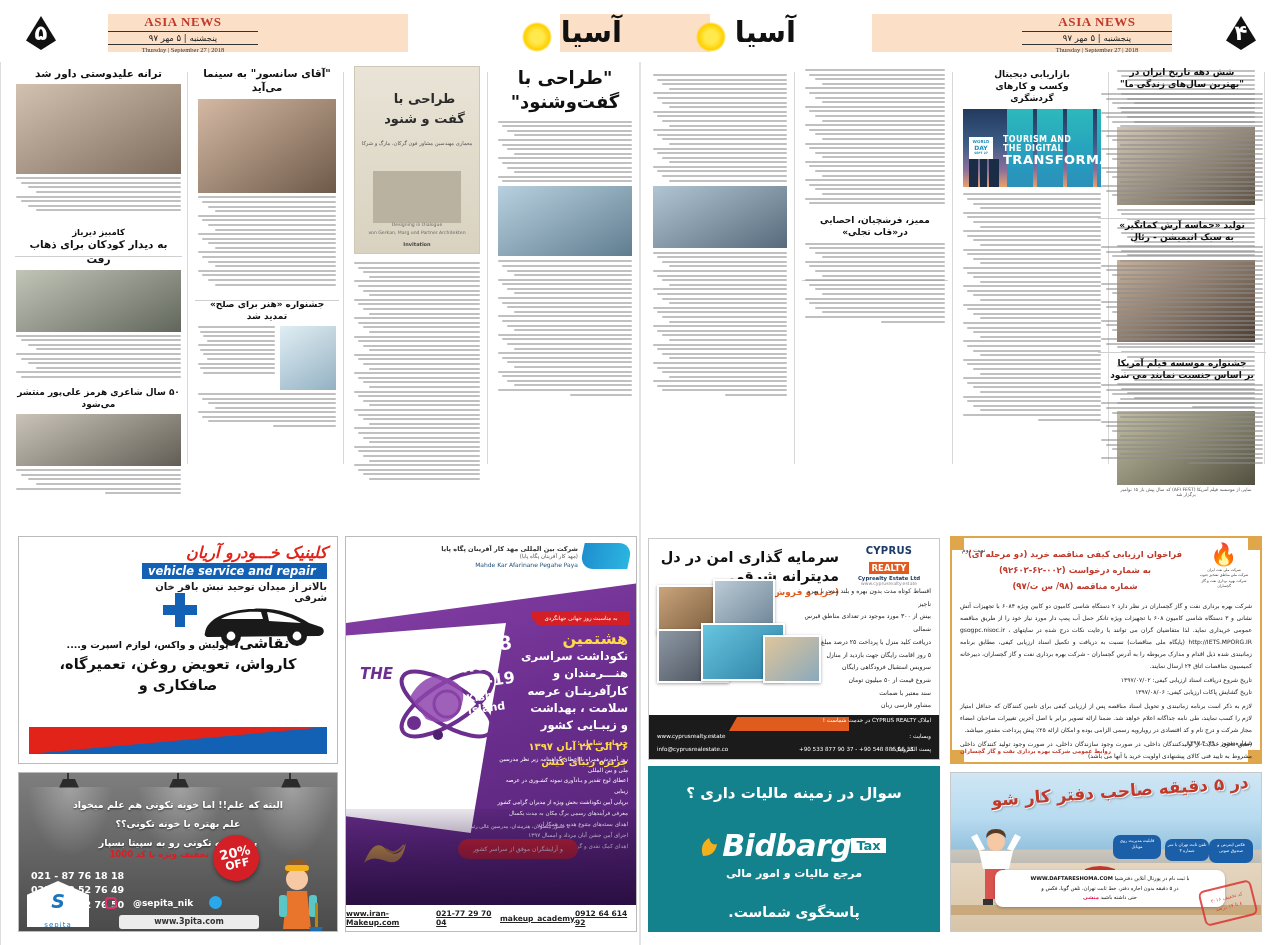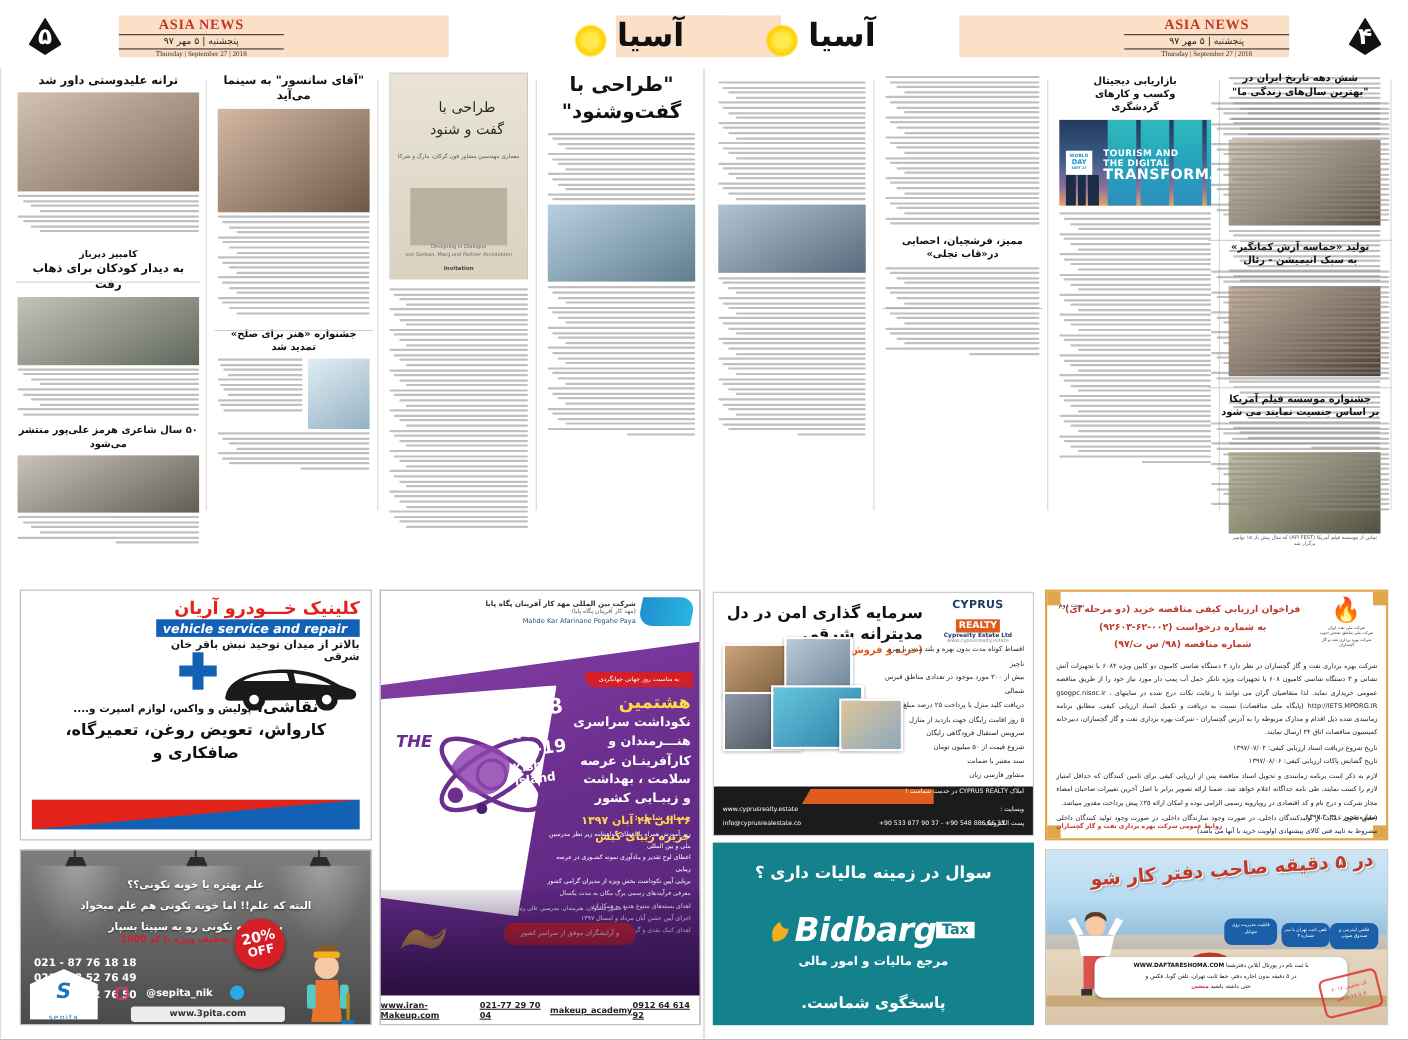--- a/index.html
+++ b/index.html
@@ -83,21 +83,21 @@
   .ads { position:absolute; top:412px; left:0; width:1280px; height:470px; }
   .ad { position:absolute; background:#fff; border:1px solid #d4d4d4; overflow:hidden; }
 
   
   #ad-aryan { left:18px; top:62px; width:320px; height:228px; border:1px solid #bbb; }
   .aryan-wrap{ position:relative; width:100%; height:100%; padding:8px 10px; }
   .aryan-logo{ font-family:"DejaVu Sans",sans-serif; font-weight:bold; font-style:italic;
                font-size:30px; line-height:34px; letter-spacing:-1px; direction:ltr; text-align:left;}
   .aryan-logo .r1{ color:#e2231a; } .aryan-logo .b1{ color:#1261b4; } .aryan-logo .r2{color:#e2231a;}
   .aryan-fa { direction:rtl; text-align:right; color:#e2231a; font-size:16px; font-weight:bold;
-              margin-top:-2px; letter-spacing:1px;}
+              margin-top:-2px; letter-spacing:1px;font-style:italic;}
   .aryan-bar{ background:#1261b4; color:#fff; font-style:italic; font-weight:bold; font-size:11.5px;
               direction:ltr; text-align:left; padding:1px 6px; margin-top:1px; width:185px;}
   .aryan-addr{ direction:rtl; text-align:right; font-size:10px; font-weight:bold; color:#1a1a1a;
                margin-top:2px; width:200px;}
   .aryan-car { position:absolute; right:10px; top:52px; width:130px; height:62px; }
   .aryan-plus{ position:absolute; right:140px; top:56px; width:34px; height:34px;}
   .aryan-plus:before,.aryan-plus:after{ content:""; position:absolute; background:#1261b4;}
   .aryan-plus:before{ left:12px; top:0; width:10px; height:34px;}
   .aryan-plus:after { left:0; top:12px; width:34px; height:10px;}
   .aryan-serv{ margin-top:30px; text-align:center; font-size:14.5px; font-weight:bold; color:#111; line-height:1.45;}
@@ -266,21 +266,21 @@
   .tour-lbl{ position:absolute; right:10px; top:26px; color:#fff; direction:ltr; text-align:left; left:40px;}
   .tour-lbl .t1{ font-size:8px; font-weight:bold; letter-spacing:.4px;}
   .tour-lbl .t2{ font-size:13px; font-weight:bold; letter-spacing:.5px; line-height:1.05;}
   .tour-badge{ position:absolute; left:6px; top:28px; width:24px; height:22px; background:#fff;
      color:#1c8fbf; font-size:4px; font-weight:bold; text-align:center; line-height:1.25; padding-top:2px;}
 
   
   .bookcover{ width:100%; height:188px; background:linear-gradient(180deg,#e9e4d7,#d9d2c0);
               position:relative; border:1px solid #cfc8b6;}
   .bc-t{ position:absolute; left:0; right:0; top:22px; text-align:center; direction:rtl;
-         font-size:13px; font-weight:normal; color:#2b2b2b; line-height:1.5;padding-left:15px;}
+         font-size:13px; font-weight:bold; color:#2b2b2b; line-height:1.5;padding-left:15px;}
   .bc-s{ position:absolute; left:0; right:0; top:72px; text-align:center; direction:rtl;
          font-size:5.2px; color:#555; line-height:1.9;}
   .bc-img{ position:absolute; left:18px; right:18px; top:104px; height:52px; background:#b9b2a0;}
   .bc-en{ position:absolute; left:0; right:0; bottom:16px; text-align:center; direction:ltr;
           font-size:4.6px; color:#666; line-height:1.7;}
   .bc-inv{ position:absolute; left:0; right:0; bottom:6px; text-align:center; direction:ltr;
            font-size:5px; color:#444; font-weight:bold;}
 </style>
 </head>
 <body>
@@ -946,22 +946,22 @@
 
       <div class="ad" id="ad-sepita">
         <span class="sep-lamp" style="left:40px;"></span>
         <span class="sep-lamp" style="left:150px;"></span>
         <span class="sep-lamp" style="left:262px;"></span>
         <span class="sep-glow" style="left:8px;"></span>
         <span class="sep-glow" style="left:118px;"></span>
         <span class="sep-glow" style="left:230px;"></span>
 
         <div class="sep-txt">
+          <div>البته که علم!! اما خونه تکونی هم علم میخواد</div>
           <div>علم بهتره یا خونه تکونی؟؟</div>
-          <div>البته که علم!! اما خونه تکونی هم علم میخواد</div>
           <div>پس خونه تکونی رو به سپیتا بسپار</div>
         </div>
 
         <div class="sep-badge">
           <span>20%</span>
           <span>OFF</span>
         </div>
         <div class="sep-disc">تخفیف ویژه با کد 1000</div>
 
         <div class="sep-tel">

